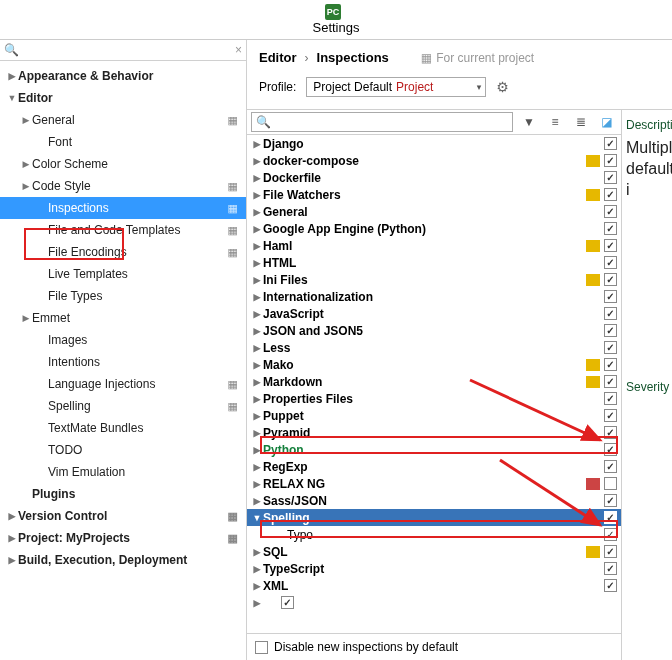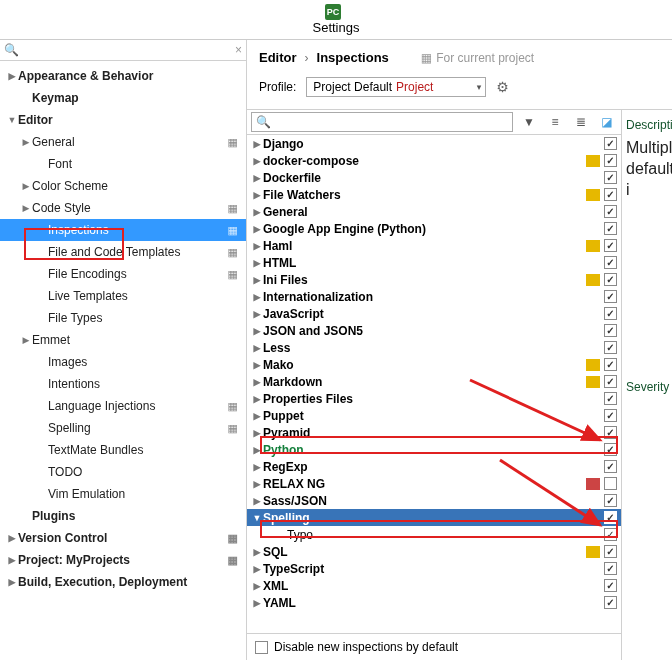--- a/index.html
+++ b/index.html
@@ -74,24 +74,20 @@
       <div class="search-row">
         <span class="search-icon">🔍</span>
         <input class="search-input" placeholder="" style="">
         <span style="color:#999">×</span>
       </div>
       <div class="left-tree" id="left-tree">
           <div class="tree-item bold">
             <span class="chev">▶</span>
             <span>Appearance &amp; Behavior</span>
           </div>
-          <div class="tree-item bold indent1">
-            <span class="spacer"></span>
-            <span>Keymap</span>
-          </div>
           <div class="tree-item bold">
             <span class="chev">▼</span>
             <span>Editor</span>
           </div>
           <div class="tree-item indent1">
             <span class="chev">▶</span>
             <span>General</span>
             <span class="copy-icon">▦</span>
           </div>
           <div class="tree-item indent2">
@@ -372,21 +368,20 @@
                 <span class="cb">✓</span>
               </div>
               <div class="insp-row">
                 <span class="chev">▶</span>
                 <span class="label">XML</span>
                 <span class="color-sq"></span>
                 <span class="cb">✓</span>
               </div>
               <div class="insp-row">
                 <span class="chev">▶</span>
-                <span class="label">YAML</span>
                 <span class="color-sq"></span>
                 <span class="cb">✓</span>
               </div>
             </div>
           <div class="disable-row">
             <span class="cb"></span>
             <span>Disable new inspections by default</span>
           </div>
         </div>
         <div class="inspections-right">

